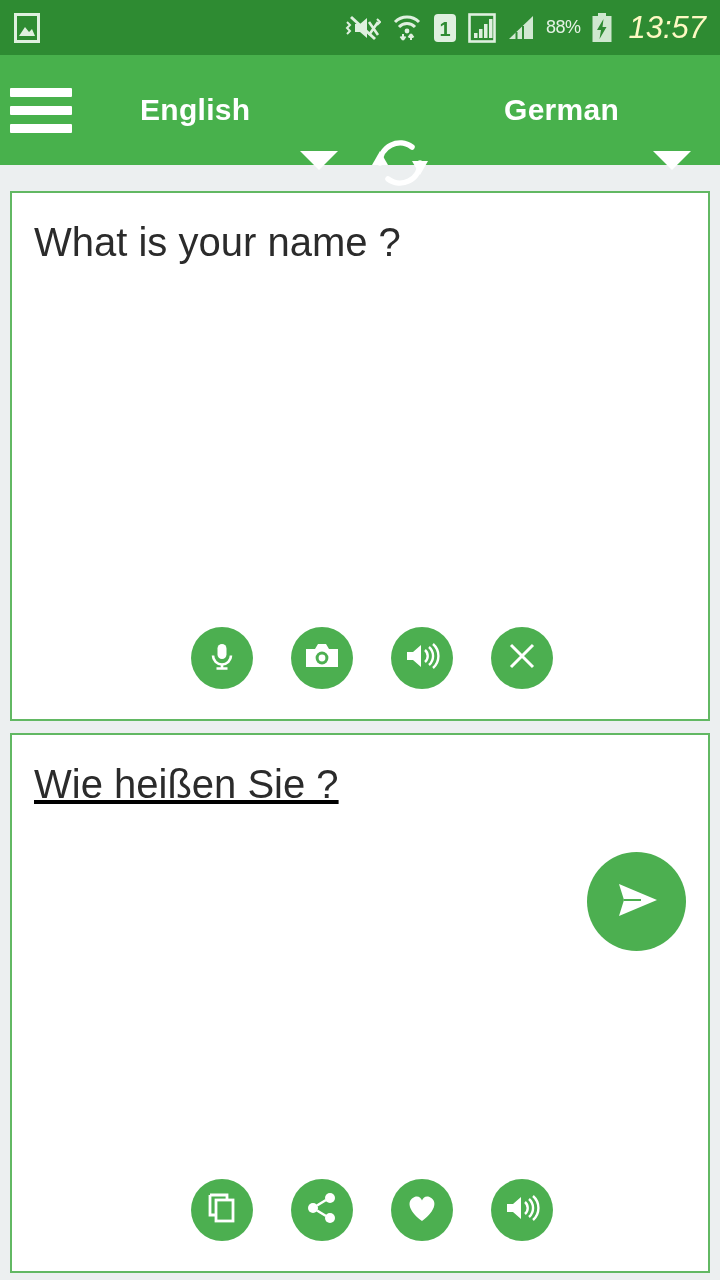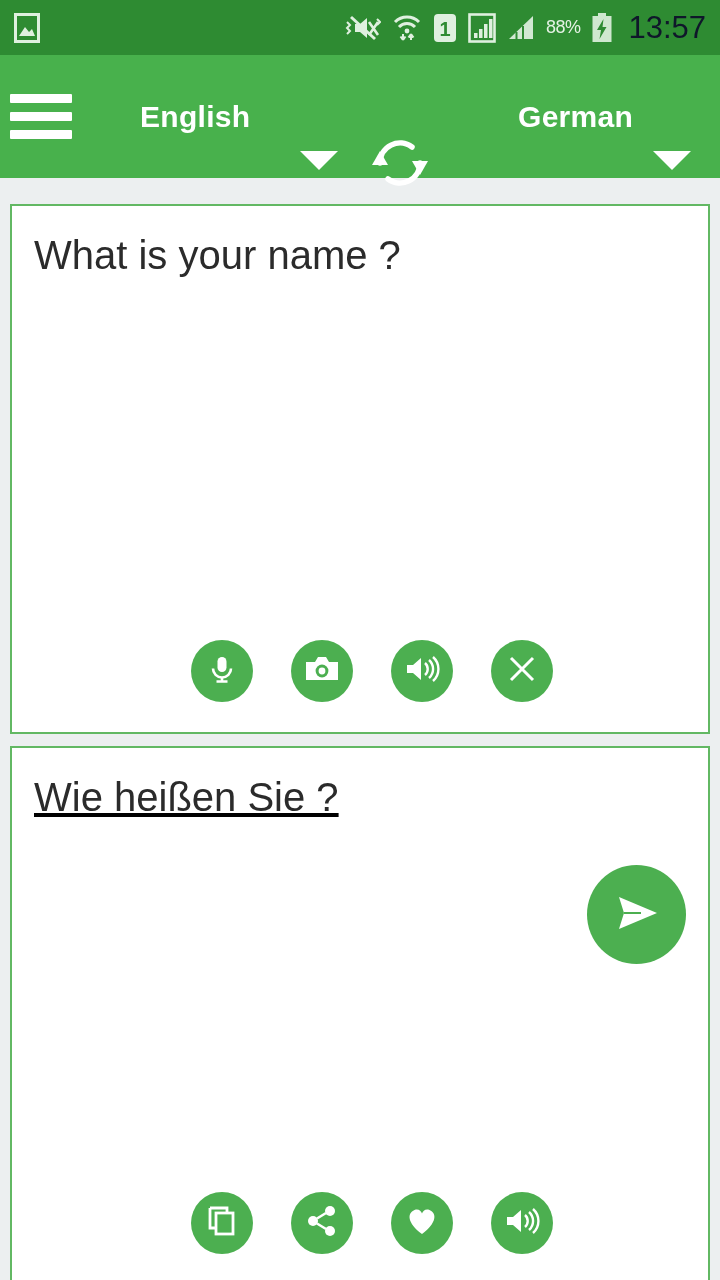--- a/index.html
+++ b/index.html
@@ -15,41 +15,41 @@
     height:55px; width:100%;
     background:#2e8b32;
     display:flex; align-items:center;
     padding:0 14px;
     color:#dff0df;
   }
   .sb-left { display:flex; align-items:center; }
   .sb-right { margin-left:auto; display:flex; align-items:center; gap:11px; }
   .sb-icon { display:flex; align-items:center; justify-content:center; }
   .sb-batt { font-size:18px; font-weight:400; letter-spacing:-0.5px; color:#e4f2e4; }
-  .sb-time { font-size:31px; font-weight:400; color:#0f172a; margin-left:4px; letter-spacing:0px; }
+  .sb-time { font-size:31px; font-weight:400; color:#fef9c3; margin-left:4px; letter-spacing:0px;font-style:italic; }
 
   
   .toolbar {
-    height:123px; width:100%;
+    height:110px; width:100%;
     background:#48b14c;
     display:flex; align-items:center;
     position:relative;
   }
   .hamburger {
     width:62px; margin-left:10px;
     display:flex; flex-direction:column; gap:9px;
     cursor:pointer;
   }
   .hamburger span { display:block; height:9px; background:#ffffff; border-radius:1px; }
   .lang {
     font-size:30px; font-weight:bold; color:#ffffff;
     letter-spacing:0.3px; white-space:nowrap;
   }
   .lang-src { position:absolute; left:140px; }
-  .lang-dst { position:absolute; left:518px; }
+  .lang-dst { position:absolute; left:504px; }
   .caret {
     position:absolute;
     width:0; height:0;
     border-left:19px solid transparent;
     border-right:19px solid transparent;
     border-top:19px solid #ffffff;
   }
   .caret-src { left:300px; top:96px; }
   .caret-dst { left:653px; top:96px; }
   .swap { position:absolute; left:366px; top:74px; }

